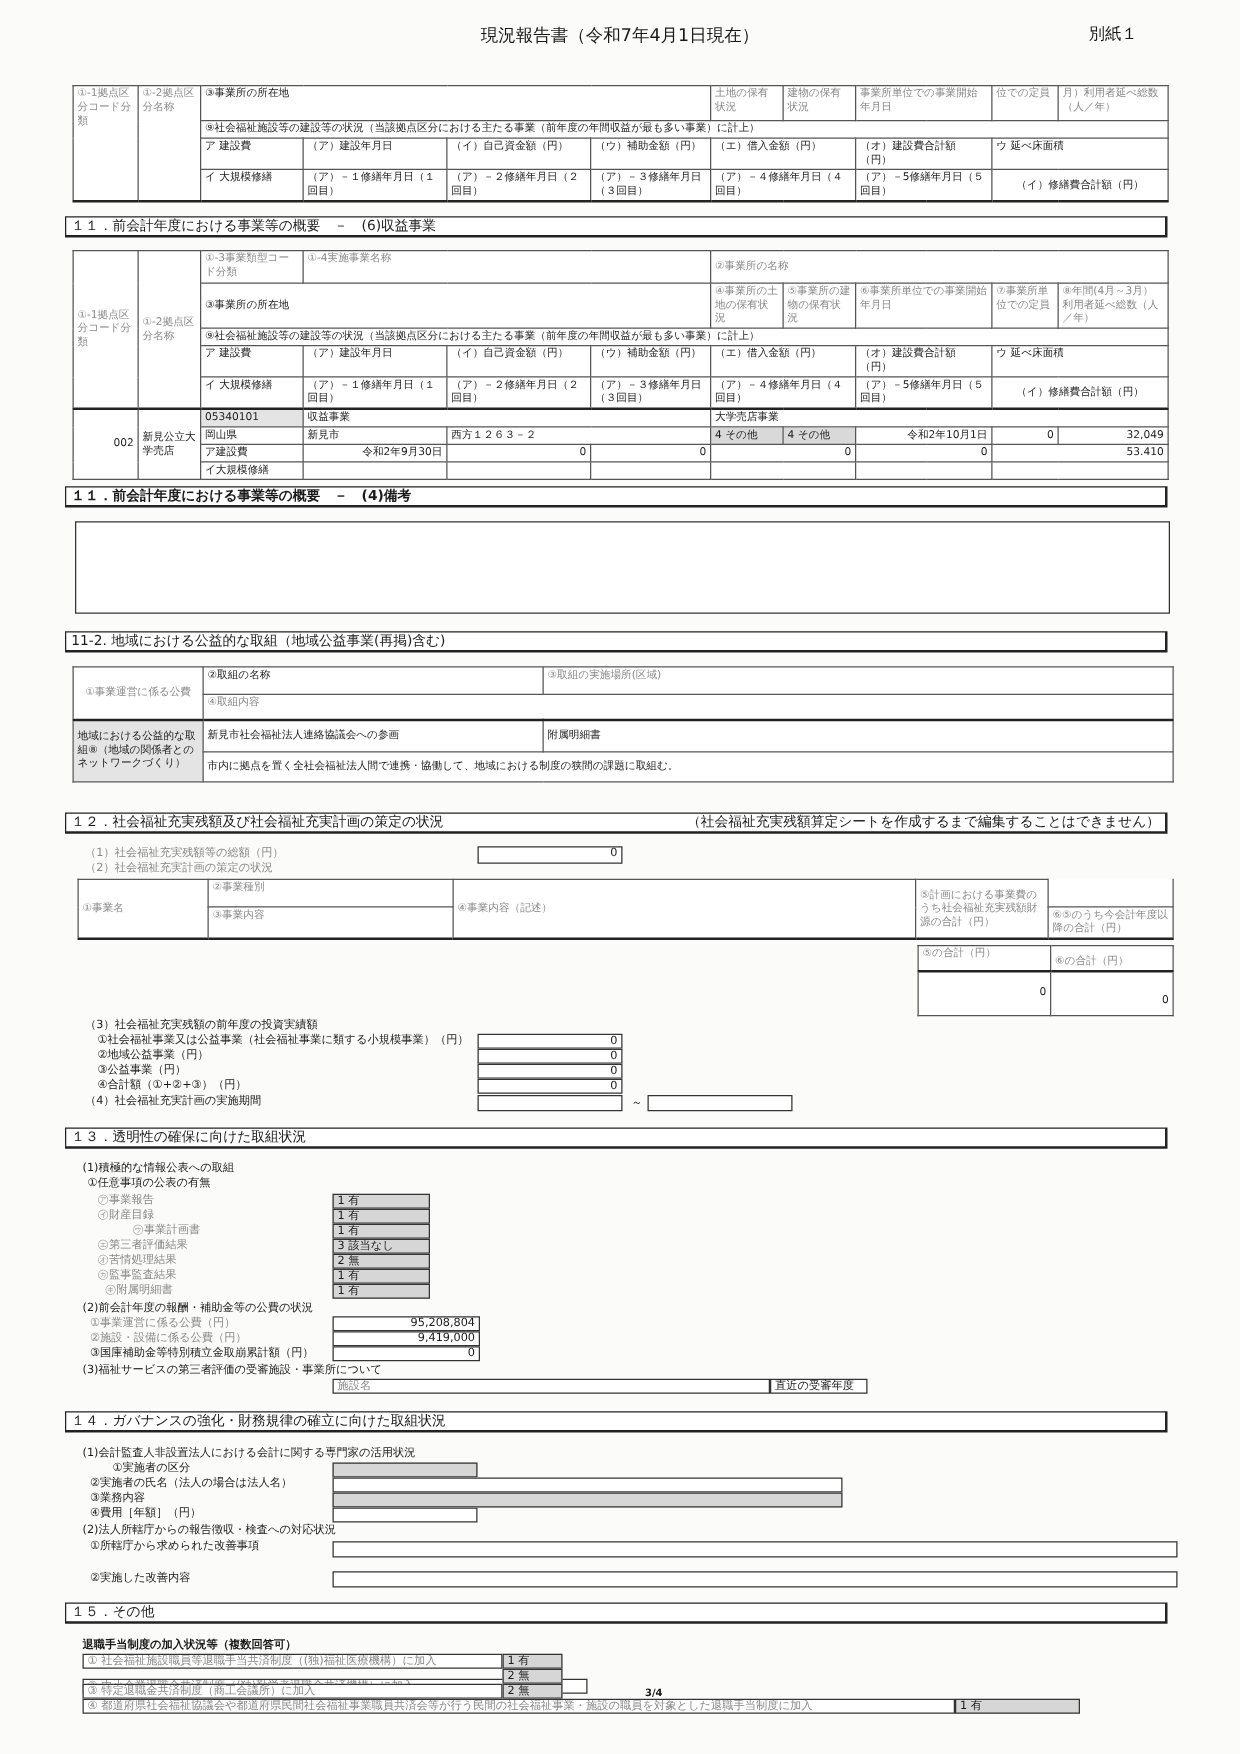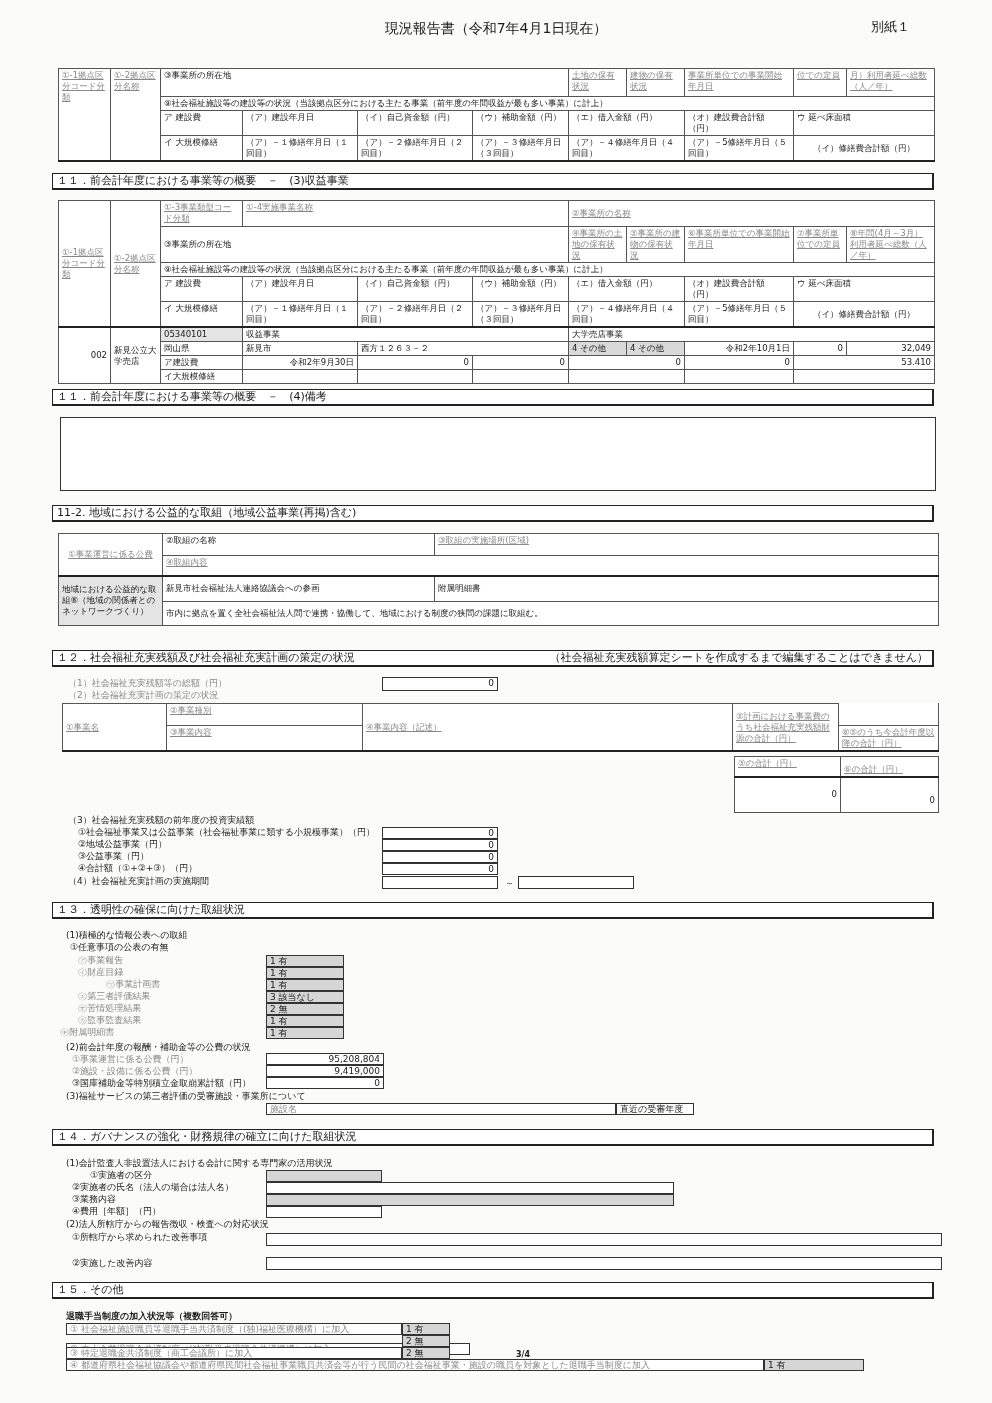--- a/index.html
+++ b/index.html
@@ -4,21 +4,21 @@
 <style>
   * { box-sizing: border-box; margin: 0; padding: 0; }
   html, body { width: 992px; height: 1403px; background: #fbfbfa; }
   body { position: relative; font-family: "DejaVu Sans", "Liberation Sans", sans-serif; color: #1a1a1a; font-size: 9px; overflow: hidden; }
   .abs { position: absolute; }
   .title { left: 0; width: 992px; top: 20px; text-align: center; font-size: 14px; }
   .attach { right: 82px; top: 18px; font-size: 13px; }
   .sec-head { position: absolute; left: 52px; width: 882px; height: 17px; border: 1.5px solid #222; border-bottom-width: 2.5px; border-right-width: 2.5px; font-size: 11px; padding-left: 4px; line-height: 14px; background: #fff; }
   table.grid { position: absolute; border-collapse: collapse; table-layout: fixed; background: #fff; }
   table.grid td { border: 1px solid #555; padding: 1px 3px; vertical-align: top; font-size: 8.5px; line-height: 11px; overflow: hidden; }
-  .light { color: #888; text-decoration: underline; }
+  .light { color: #888; }
   .shade { background: #d9d9d9; }
   .shade2 { background: #e4e4e4; }
   .r { text-align: right; }
   .thickb { border-bottom: 2.5px solid #222 !important; }
   .box { position: absolute; border: 1px solid #333; background: #fff; font-size: 9px; line-height: 11px; padding: 0 3px; }
   .box.g { background: #d6d6d6; }
   .lbl { position: absolute; font-size: 9px; line-height: 11px; white-space: nowrap; }
   .lbl.b { font-weight: bold; }
   .lbl.lt { color: #888; }
 </style>
@@ -71,21 +71,21 @@
     <td class="thickb">（ア）－１修繕年月日（１回目）</td>
     <td class="thickb">（ア）－２修繕年月日（２回目）</td>
     <td class="thickb">（ア）－３修繕年月日（３回目）</td>
     <td colspan="2" class="thickb">（ア）－４修繕年月日（４回目）</td>
     <td colspan="2" class="thickb">（ア）－5修繕年月日（５回目）</td>
     <td colspan="2" class="thickb" style="vertical-align:middle;text-align:center">（イ）修繕費合計額（円）</td>
   </tr>
 </tbody>
   </table>
 
-<div class="sec-head" style="top:173px;">１１．前会計年度における事業等の概要　－　(3)収益事業</div>
+<div class="sec-head" style="top:173px;">１１．前会計年度における事業等の概要　－　(6)収益事業</div>
 <table class="grid" style="left:58px; top:200px; width:876px;">
   <colgroup>
       <col style="width:52px">
       <col style="width:50px">
       <col style="width:82px">
       <col style="width:115px">
       <col style="width:115px">
       <col style="width:96px">
       <col style="width:58px">
       <col style="width:58px">
@@ -162,21 +162,21 @@
     <td></td>
     <td></td>
     <td></td>
     <td colspan="2"></td>
     <td colspan="2"></td>
     <td colspan="2"></td>
   </tr>
 </tbody>
   </table>
 
-<div class="sec-head" style="top:389px;">１１．前会計年度における事業等の概要　－　(4)備考</div>
+<div class="sec-head" style="top:389px;font-weight:bold;">１１．前会計年度における事業等の概要　－　(4)備考</div>
 <div class="box" style="left:60px; top:417px; width:876px; height:74px;"></div>
 
 <div class="sec-head" style="top:505px;">11-2. 地域における公益的な取組（地域公益事業(再掲)含む)</div>
 <table class="grid" style="left:58px; top:533px; width:880px;">
   <colgroup>
       <col style="width:104px">
       <col style="width:272px">
       <col style="width:504px">
     </colgroup>
   <tbody>
@@ -269,21 +269,21 @@
     <div class="lbl lt" style="left: 78px; top: 967px;">㋑財産目録</div>
     <div class="box g" style="left: 266px; top: 967px; width: 78px; height: 12px;">1 有</div>
     <div class="lbl lt" style="left: 78px; top: 979px; margin-left: 28px;">㋒事業計画書</div>
     <div class="box g" style="left: 266px; top: 979px; width: 78px; height: 12px;">1 有</div>
     <div class="lbl lt" style="left: 78px; top: 991px;">㋓第三者評価結果</div>
     <div class="box g" style="left: 266px; top: 991px; width: 78px; height: 12px;">3 該当なし</div>
     <div class="lbl lt" style="left: 78px; top: 1003px;">㋔苦情処理結果</div>
     <div class="box g" style="left: 266px; top: 1003px; width: 78px; height: 12px;">2 無</div>
     <div class="lbl lt" style="left: 78px; top: 1015px;">㋕監事監査結果</div>
     <div class="box g" style="left: 266px; top: 1015px; width: 78px; height: 12px;">1 有</div>
-    <div class="lbl lt" style="left: 60px; top: 1027px;">㋖附属明細書</div>
+    <div class="lbl lt" style="left: 84px; top: 1027px;">㋖附属明細書</div>
     <div class="box g" style="left: 266px; top: 1027px; width: 78px; height: 12px;">1 有</div>
   </div>
 
 <div class="lbl" style="left:66px; top:1042px;">(2)前会計年度の報酬・補助金等の公費の状況</div>
 <div class="lbl lt" style="left:72px; top:1054px;">①事業運営に係る公費（円）</div>
 <div class="box r" style="left:266px; top:1053px; width:118px; height:12px;">95,208,804</div>
 <div class="lbl lt" style="left:72px; top:1066px;">②施設・設備に係る公費（円）</div>
 <div class="box r" style="left:266px; top:1065px; width:118px; height:12px;">9,419,000</div>
 <div class="lbl" style="left:72px; top:1078px;">③国庫補助金等特別積立金取崩累計額（円）</div>
 <div class="box r" style="left:266px; top:1077px; width:118px; height:12px;">0</div>

